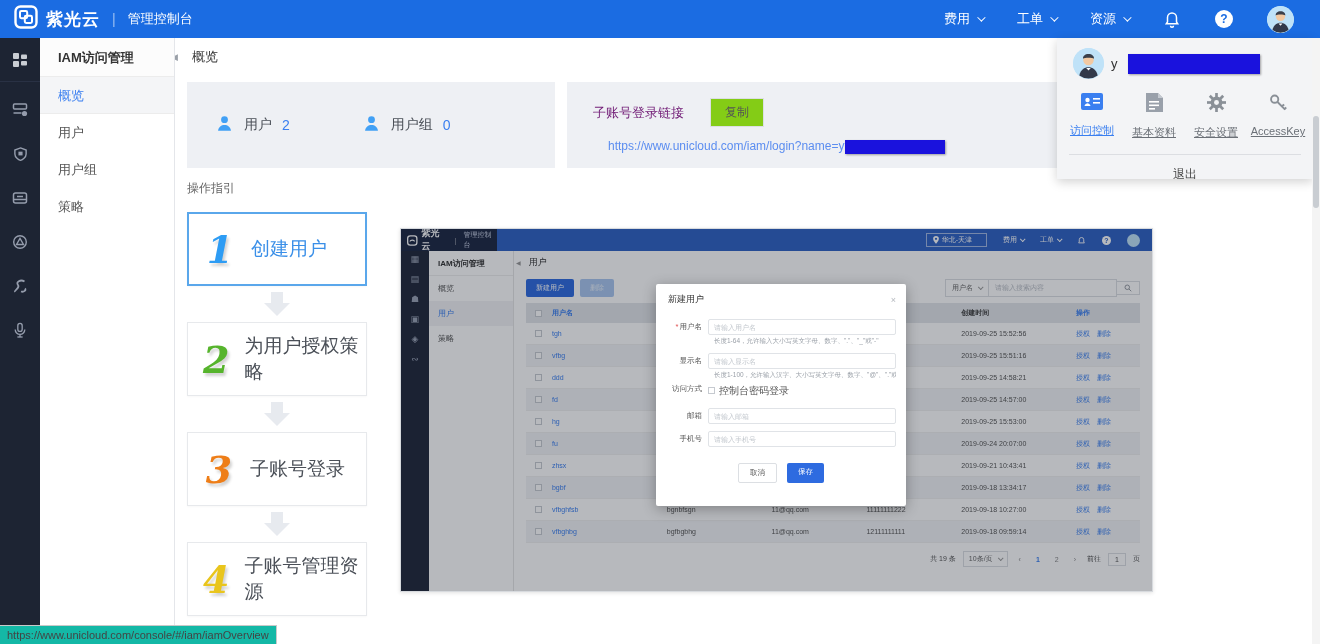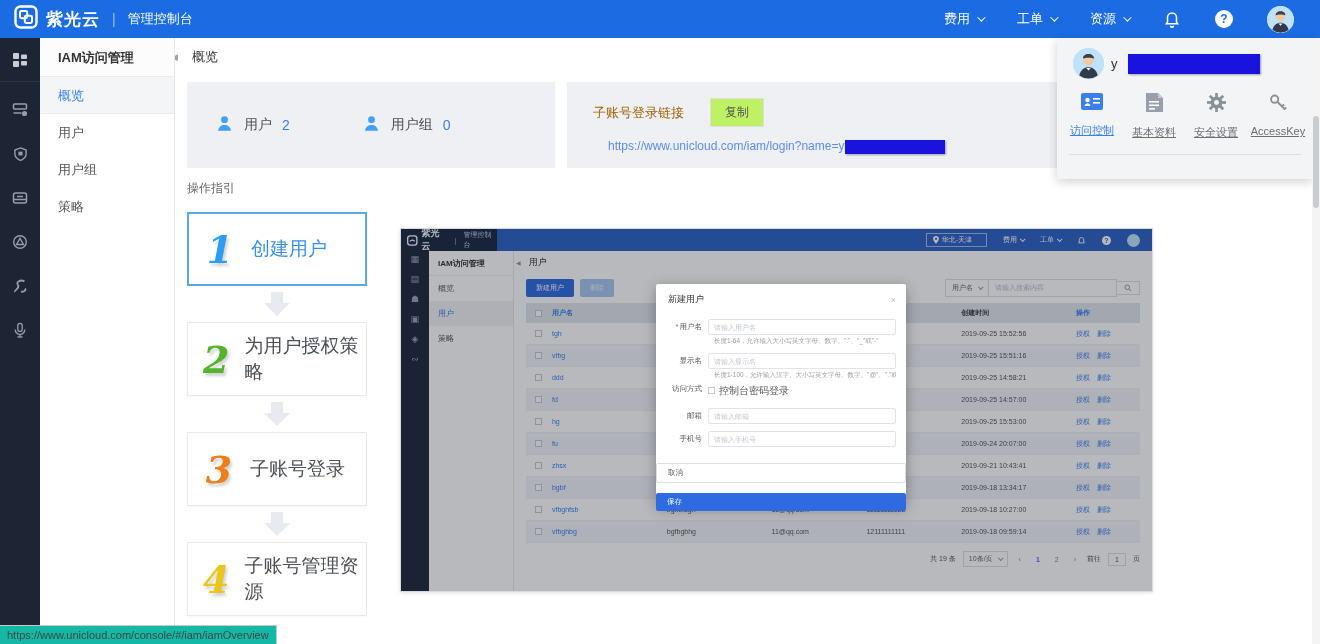--- a/index.html
+++ b/index.html
@@ -44,22 +44,22 @@
   .collapse-arrow { font-size:9px; color:#9aa0a8; margin-left:-4px; cursor:pointer; }
   .page-title { font-size:13px; color:#333; margin-left:14px; }
 
   .grey-card { position:absolute; background:#eef0f4; height:86px; top:44px; }
   #stats-card { left:12px; width:368px; display:flex; align-items:center; padding-left:28px; gap:72px; }
   .stat-item { display:flex; align-items:center; gap:10px; cursor:pointer; }
   .stat-label { font-size:14px; color:#4a4f57; }
   .stat-value { font-size:14px; color:#3a7ff0; }
   #link-card { left:392px; width:728px; padding:16px 0 0 26px; }
   .link-card-row { display:flex; align-items:center; gap:26px; }
-  .link-label { font-size:13px; color:#a16207; }
-  .copy-btn { background:#bef264; border:1px solid #dcdfe3; font-size:12px; color:#555;
+  .link-label { font-size:13px; color:#701a75; }
+  .copy-btn { background:#84cc16; border:1px solid #dcdfe3; font-size:12px; color:#555;
     padding:5px 14px; cursor:pointer; }
   .login-link { display:block; margin-top:12px; font-size:12px; color:#5b8df0;
     text-decoration:none; cursor:pointer;padding-left:15px; }
   .redact { display:inline-block; background:#1a12dd; vertical-align:middle;
     box-shadow:1px 1px 2px rgba(0,0,0,.35); }
   .redact.url { width:100px; height:14px; margin-left:1px; }
   .redact.name { width:132px; height:20px; margin-left:3px; }
 
   #guide-label { position:absolute; left:12px; top:142px; font-size:12px; color:#666; }
 
@@ -146,21 +146,21 @@
   .mini-dlg-close { margin-left:auto; color:#b5b9bf; font-size:9px; }
   .mdf-row { display:flex; align-items:center; margin:7px 10px 0 0; }
   .mdf-label { width:52px; text-align:right; font-size:7.5px; color:#555; padding-right:6px; white-space:nowrap; }
   .mdf-label .req { color:#e05252; margin-right:1px; }
   .mdf-input { flex:1; border:1px solid #e0e3e7; border-radius:2px; height:16px;
     font-size:7px; color:#333; padding:0 5px; outline:none; }
   .mdf-input::placeholder { color:#c3c8ce; }
   .mdf-hint { margin:2px 10px 0 58px; font-size:6.5px; color:#9aa0a8; white-space:nowrap; overflow:hidden; }
   .mdf-check { width:7px; height:7px; border:1px solid #c6cad0; display:inline-block; margin-right:4px; background:#fff; }
   .mdf-checklabel { font-size:10px; color:#555; }
-  #mini-dialog-foot { display:flex; justify-content:center; gap:10px; margin-top:16px;flex-direction:column; }
+  #mini-dialog-foot { display:flex; justify-content:center; gap:10px; margin-top:16px; }
   .mdlg-cancel { border:1px solid #dcdfe3; background:#fff; color:#555; font-size:7.5px;
     padding:4px 11px; border-radius:2px; }
   .mdlg-save { border:none; background:#2e6be0; color:#fff; font-size:7.5px;
     padding:4px 11px; border-radius:2px; }
 
   
   #user-panel { position:absolute; left:1057px; top:38px; width:256px; height:141px;
     background:#f3f4f6; z-index:40; box-shadow:0 3px 10px rgba(0,0,0,.18); }
   #panel-user-row { display:flex; align-items:center; padding:10px 0 4px 16px; gap:7px; }
   #panel-user-row .avatar { width:31px; height:31px; }
@@ -700,20 +700,21 @@
             <circle cx="6.5" cy="6.5" r="3.8"></circle>
             <path d="M9.5 9.5l8 8"></path>
             <path d="M14 14l2.5-2"></path>
             <path d="M16.5 17l2.2-1.8"></path>
           </svg>
       </span>
       <span class="panel-tab-label">AccessKey</span>
     </div>
   </div>
   <div id="panel-divider"></div>
+  <div id="panel-logout">退出</div>
 </div>
 
 <div id="scrollbar">
   <div id="scroll-thumb"></div>
 </div>
 <div id="statusbar">
   <span>https://www.unicloud.com/console/#/iam/iamOverview</span>
 </div>
 
 </body></html>

